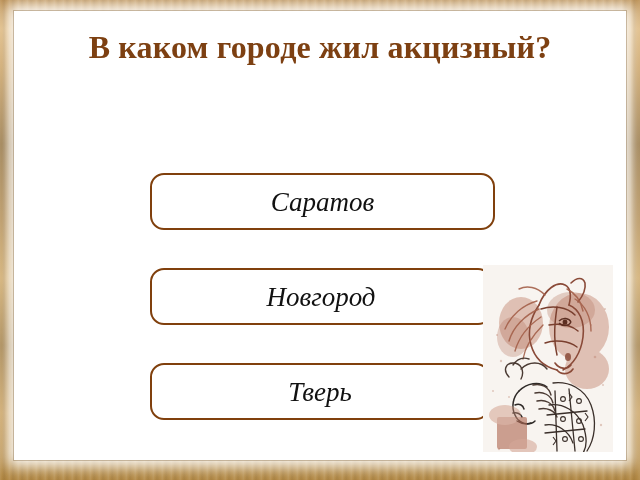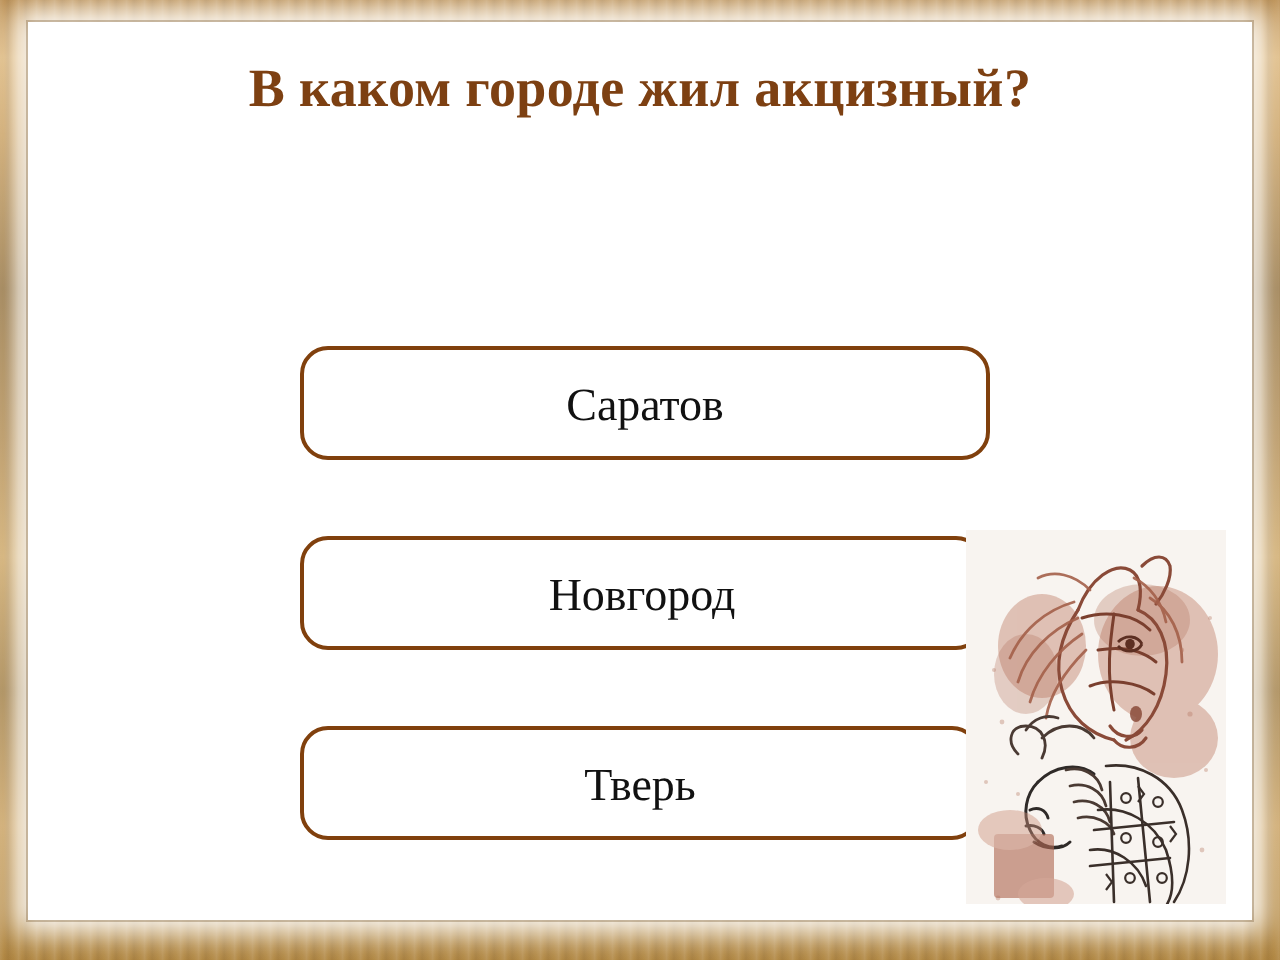--- a/index.html
+++ b/index.html
@@ -70,21 +70,21 @@
   }
 
   .question-title {
     position: absolute;
     left: 0;
     right: 0;
     top: 10px;
     text-align: center;
     font-family: "Liberation Serif", "DejaVu Serif", serif;
     font-weight: bold;
-    font-size: 27px;
+    font-size: 32px;
     letter-spacing: 0.2px;
     color: #7d4012;
     white-space: nowrap;
   }
 
   .answers {
     position: absolute;
     left: 128px;
     top: 154px;
     width: 345px;
@@ -100,25 +100,26 @@
     margin-bottom: 38px;
     display: flex;
     align-items: center;
     justify-content: center;
     cursor: pointer;
   }
   .answer-btn:last-child { margin-bottom: 0; justify-content: center; }
 
   .answer-btn .answer-label {
     font-family: "Liberation Serif", "DejaVu Serif", serif;
-    font-size: 23px;
+    font-size: 27px;
     color: #111111;
     line-height: 1;
     position: relative;
     top: 1px;
+    font-style: italic;
   }
 
   
   .answer-btn.w1 { width: 345px; }
   .answer-btn.w2 { width: 342px; margin-top: 24px; }
   .answer-btn.w3 { width: 340px; }
 
   
   .illustration {
     position: absolute;

